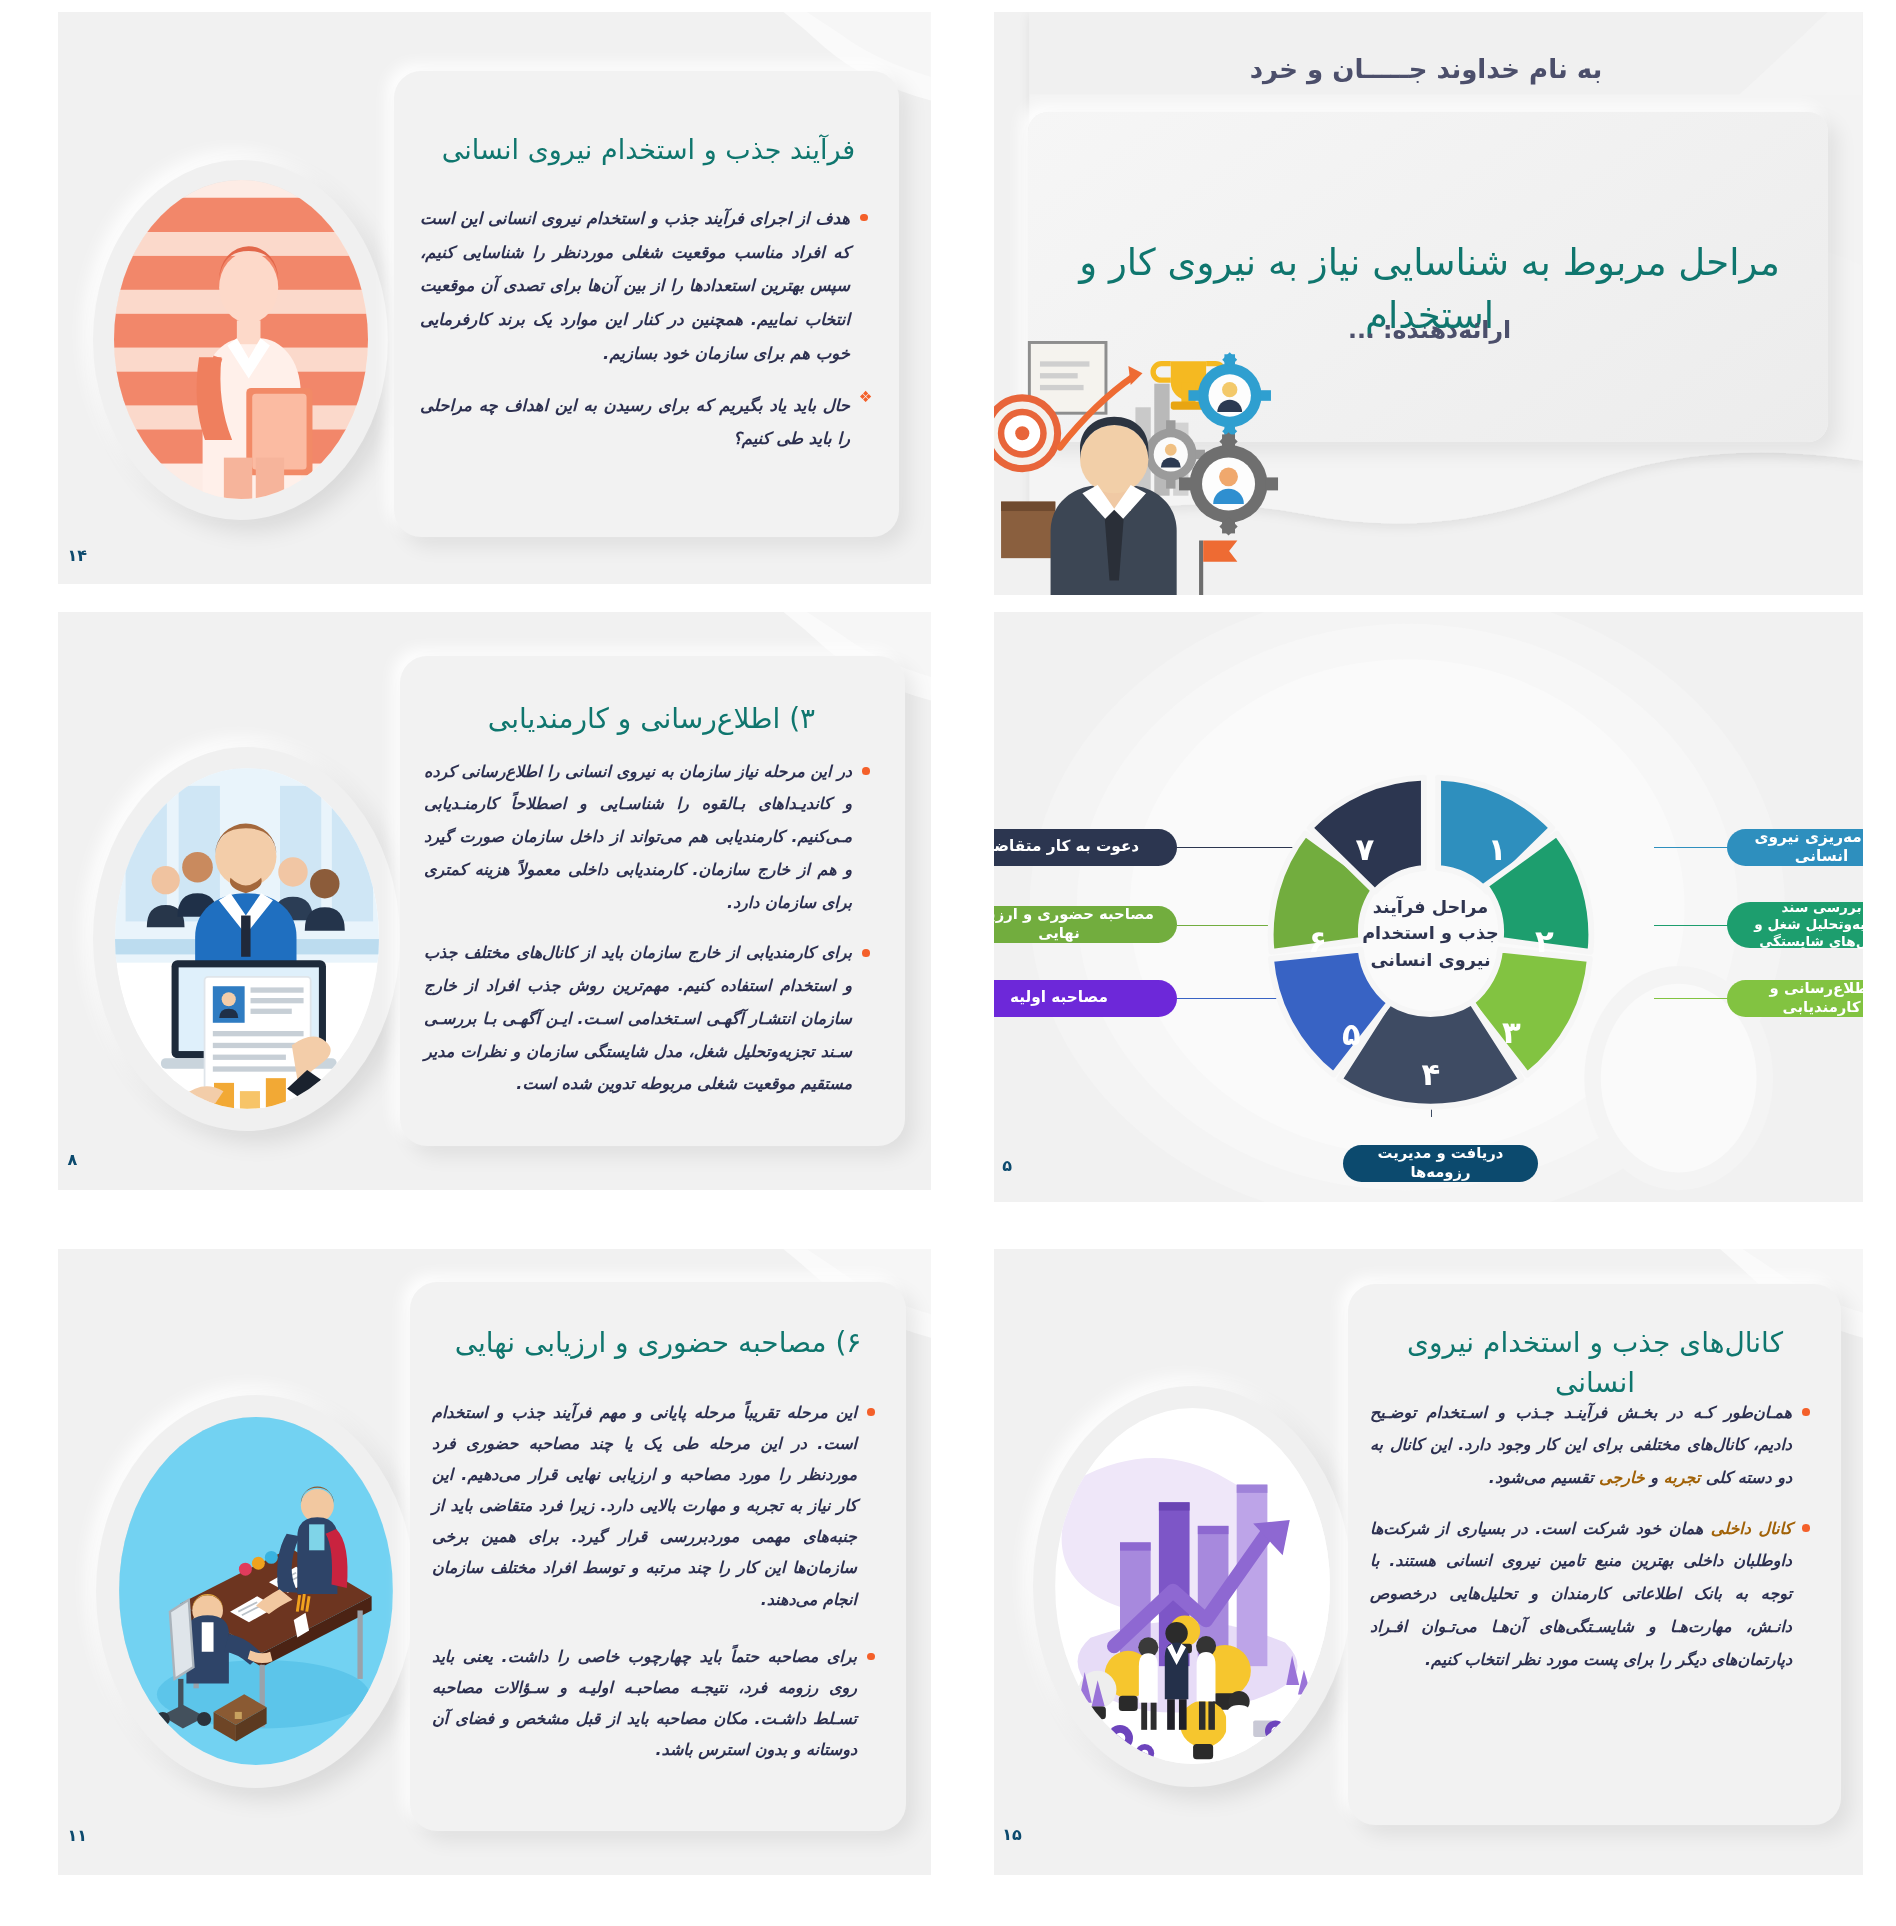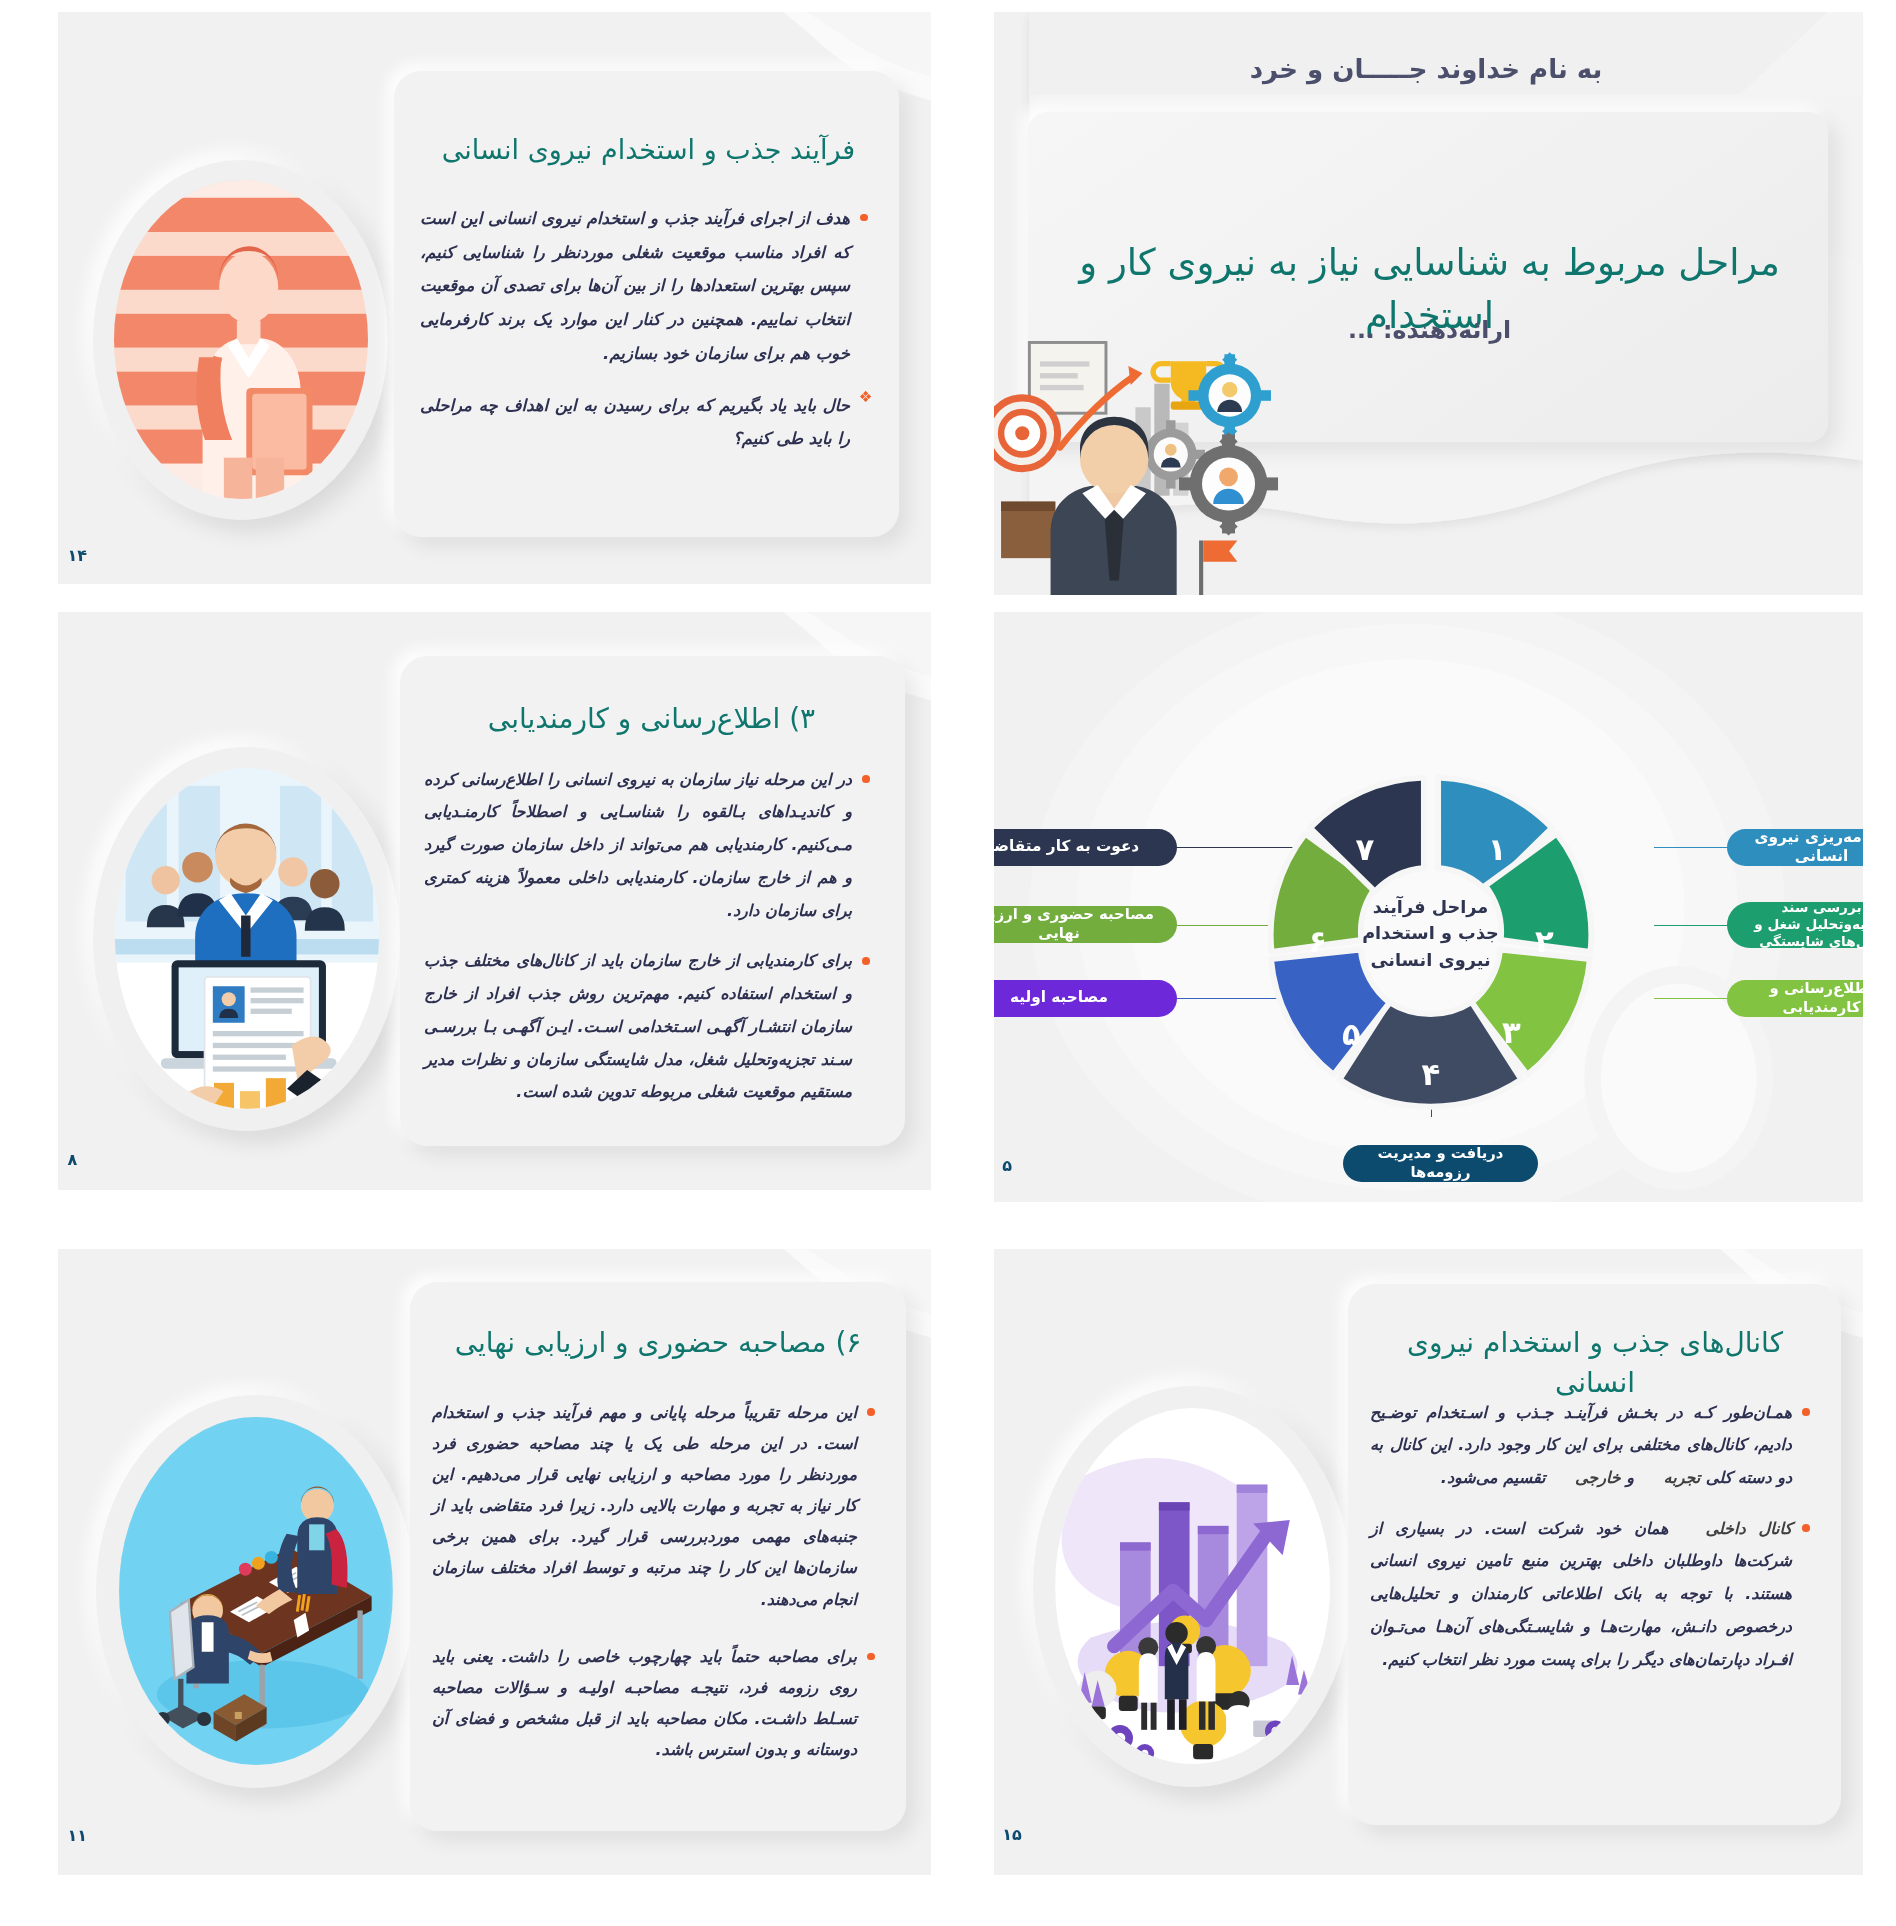--- a/index.html
+++ b/index.html
@@ -89,21 +89,21 @@
   }
   ul.bullets > li.diamond::before{
     content:"\2756";
     background:none;
     width:auto;height:auto;
     right:3.5px; top:1.2px;
     color:#f4602a;
     font-size:15.3px;
     line-height:1;
   }
-  .hl-orange{ color:#404040;margin-left:24px; }
+  .hl-orange{ color:#a16207; }
 
   
   .oval-wrap{
     position:absolute;
     border-radius:50%;
     background:#f0f0f0;
     box-shadow: 10.6px 10.6px 23.6px rgba(0,0,0,0.10),
                -8.3px -8.3px 17.7px rgba(255,255,255,0.95);
     display:flex; align-items:center; justify-content:center;
   }
@@ -463,21 +463,21 @@
 
             <path d="M116 556 q34 -28 68 -8 l-20 30 z" fill="#f3cda9"></path>
           </svg>
         </div>
       </div>
 
       <div class="panel" style="left:342px; top:44px; width:505px; height:490px;"></div>
 
       <div class="title-orange" style="position:absolute; left:362px; top:87px; width:463px; font-size:28px; text-align:center;">۳) اطلاع‌رسانی و کارمندیابی</div>
 
-      <ul class="bullets body-navy" style="position:absolute; left:366px; top:152px; width:454px; font-size:16px;">
+      <ul class="bullets body-navy" style="position:absolute; left:366px; top:144px; width:454px; font-size:16px;">
         <li><span>در این مرحله نیاز سازمان به نیروی انسانی را اطلاع‌رسانی کرده و کاندیـداهای بـالقوه را شناسـایی و اصطلاحاً کارمنـدیابی مـی‌کنیم. کارمندیابی هم می‌تواند از داخل سازمان صورت گیرد و هم از خارج سازمان. کارمندیابی داخلی معمولاً هزینه کمتری برای سازمان دارد.</span></li>
         <li><span>برای کارمندیابی از خارج سازمان باید از کانال‌های مختلف جذب و استخدام استفاده کنیم. مهم‌ترین روش جذب افراد از خارج سازمان انتشـار آگهـی اسـتخدامی اسـت. ایـن آگهـی بـا بررسـی سـند تجزیه‌وتحلیل شغل، مدل شایستگی سازمان و نظرات مدیر مستقیم موقعیت شغلی مربوطه تدوین شده است.</span></li>
       </ul>
     </div>
   </div>
 
   <div class="cell" id="s5">
     <div class="slide">
       <div class="swoosh" style="left:0;top:0;width:869px;height:626px;">
         <svg width="869" height="626" viewBox="0 0 1472 1060">

